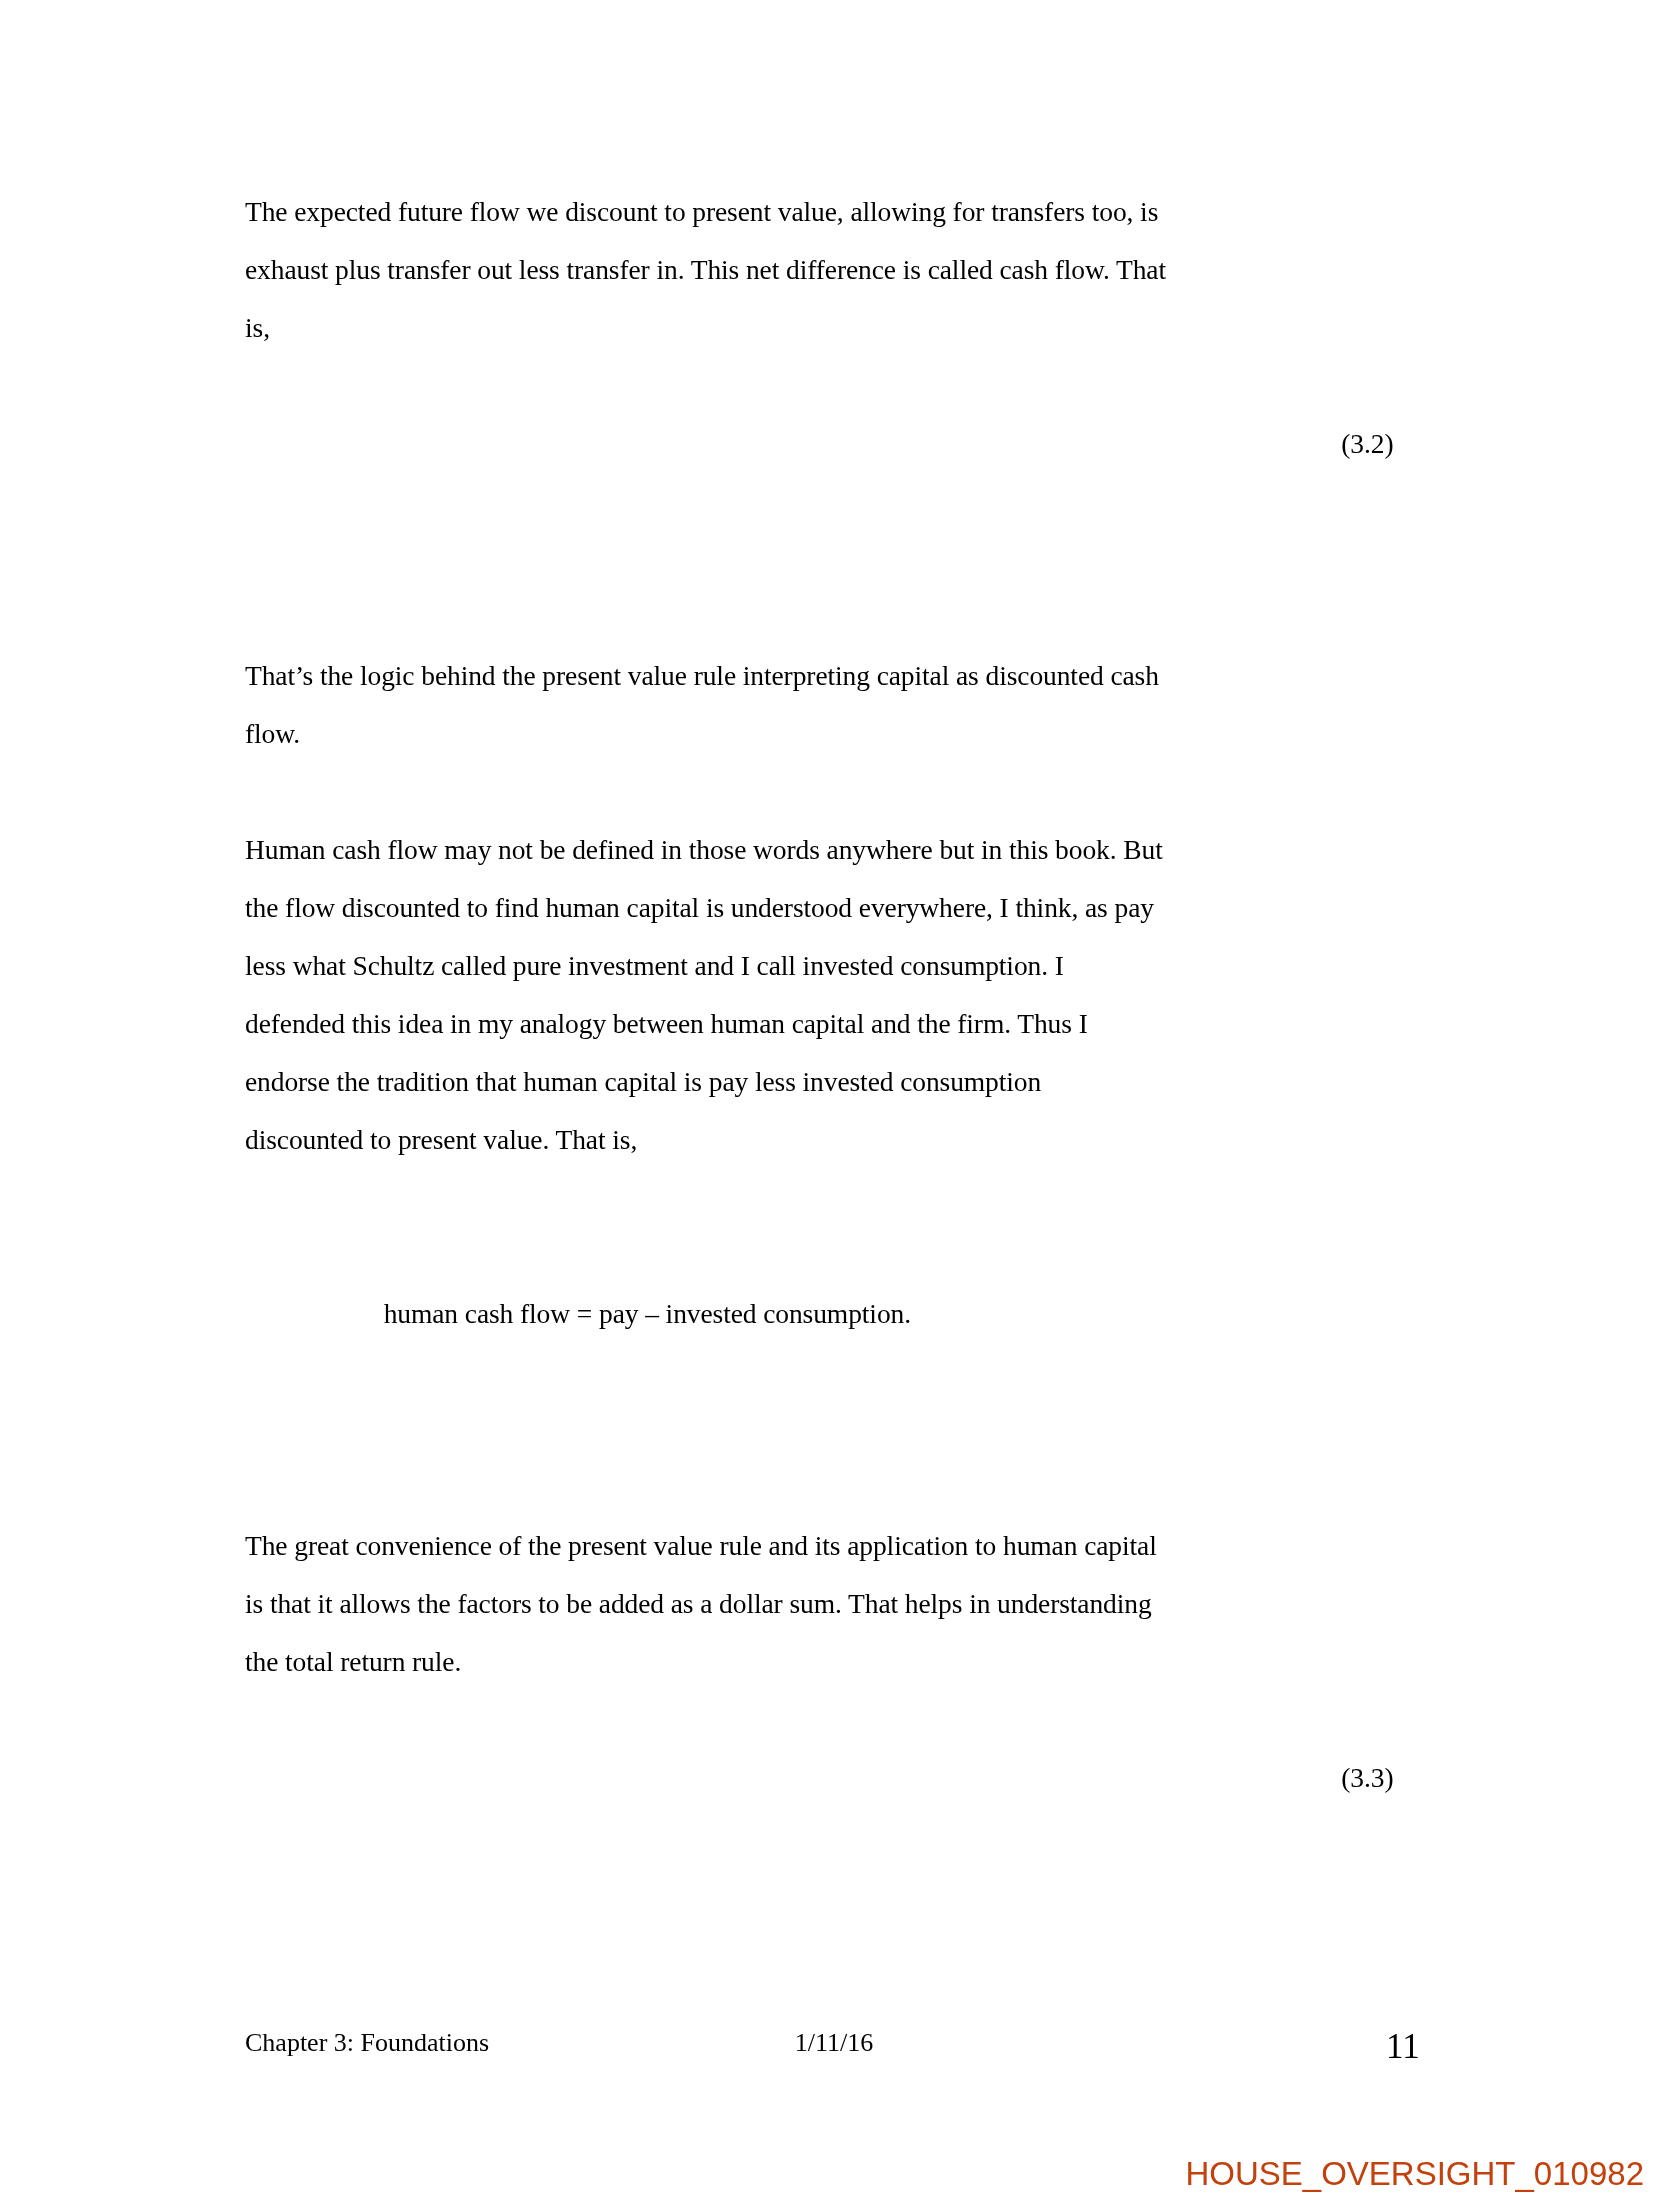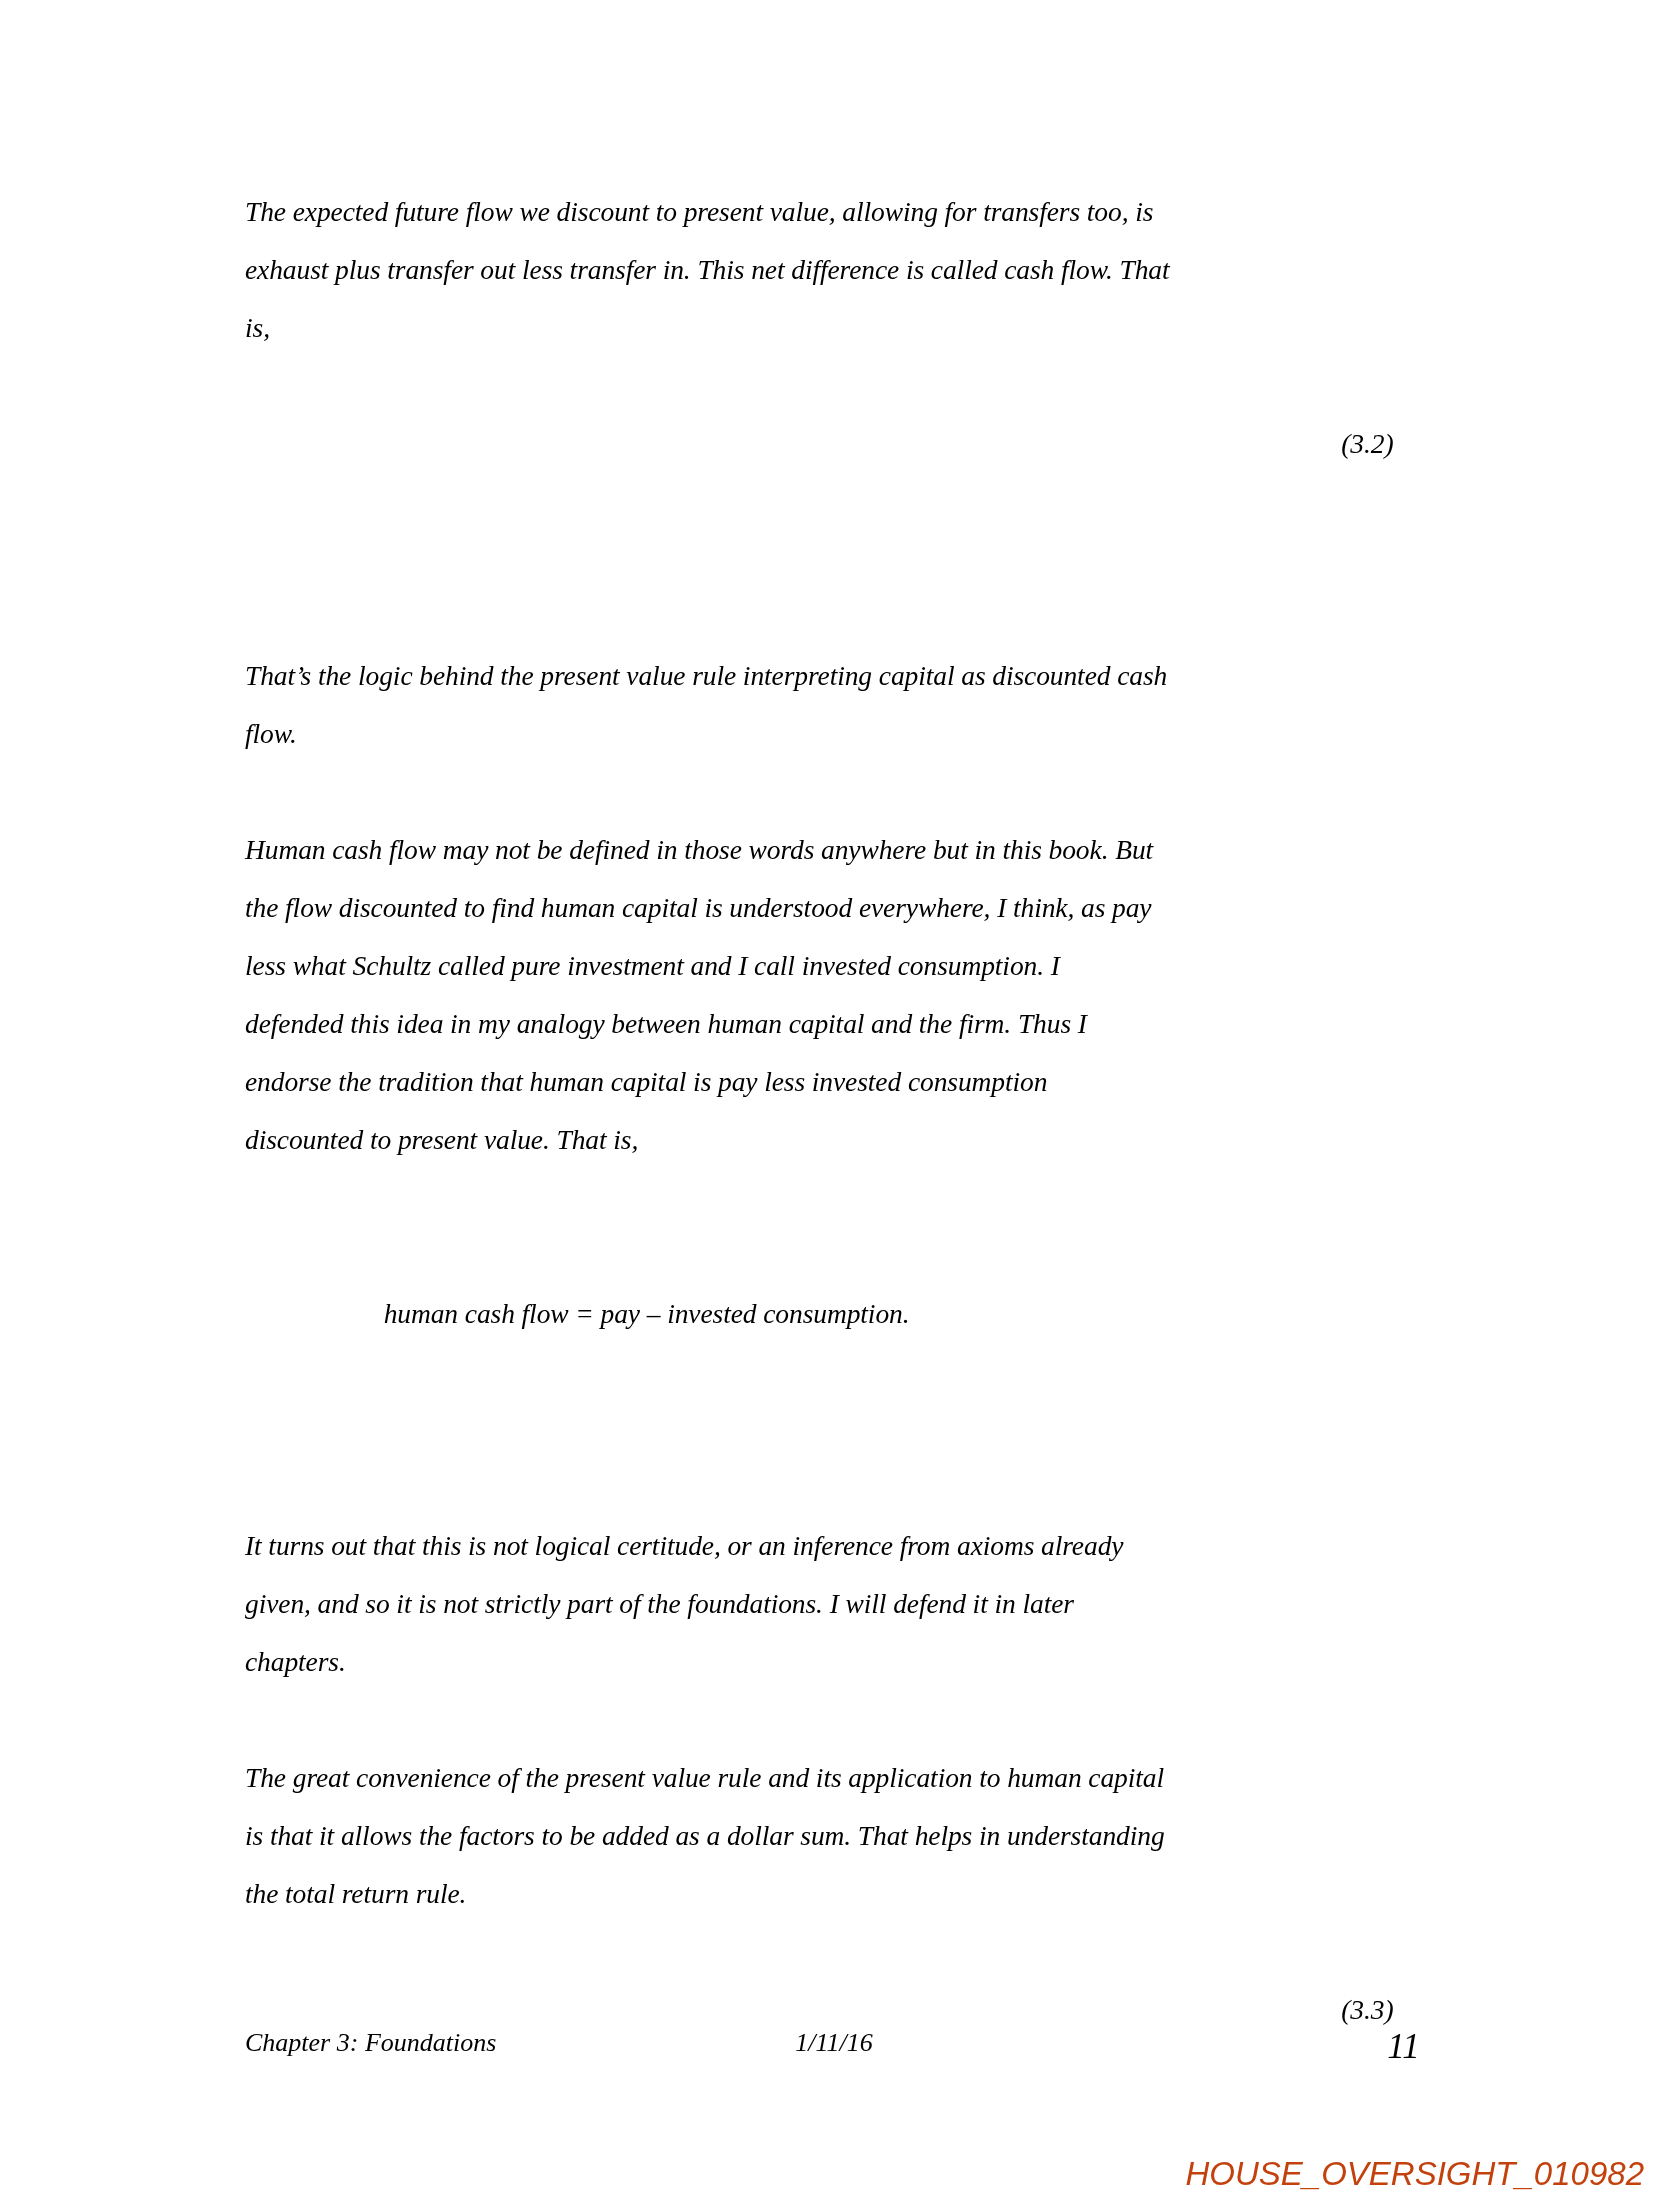--- a/index.html
+++ b/index.html
@@ -5,21 +5,20 @@
   * { margin: 0; padding: 0; box-sizing: border-box; }
   html, body { background: #ffffff; }
   .page {
     position: relative;
     width: 1669px;
     height: 2205px;
     background: #ffffff;
     color: #000000;
     font-family: "Liberation Serif", serif;
     overflow: hidden;
-    font-style: italic;
   }
   .content {
     position: absolute;
     left: 245px;
     top: 183px;
     width: 1178px;
     font-size: 27.5px;
     line-height: 58px;
     letter-spacing: -0.1px;
   }
@@ -82,23 +81,20 @@
 less what Schultz called pure investment and I call invested consumption. I
 defended this idea in my analogy between human capital and the firm. Thus I
 endorse the tradition that human capital is pay less invested consumption
 discounted to present value. That is,</p>
 
     <div class="equation">
       <span class="eq-text">human cash flow = pay – invested consumption.</span>
       <span class="eq-number"></span>
     </div>
 
-    <p class="para">It turns out that this is not logical certitude, or an inference from axioms already
-given, and so it is not strictly part of the foundations. I will defend it in later
-chapters.</p>
 
     <p class="para">The great convenience of the present value rule and its application to human capital
 is that it allows the factors to be added as a dollar sum. That helps in understanding
 the total return rule.</p>
 
 
     <div class="equation">
       
       <span class="eq-number">(3.3)</span>
     </div>

